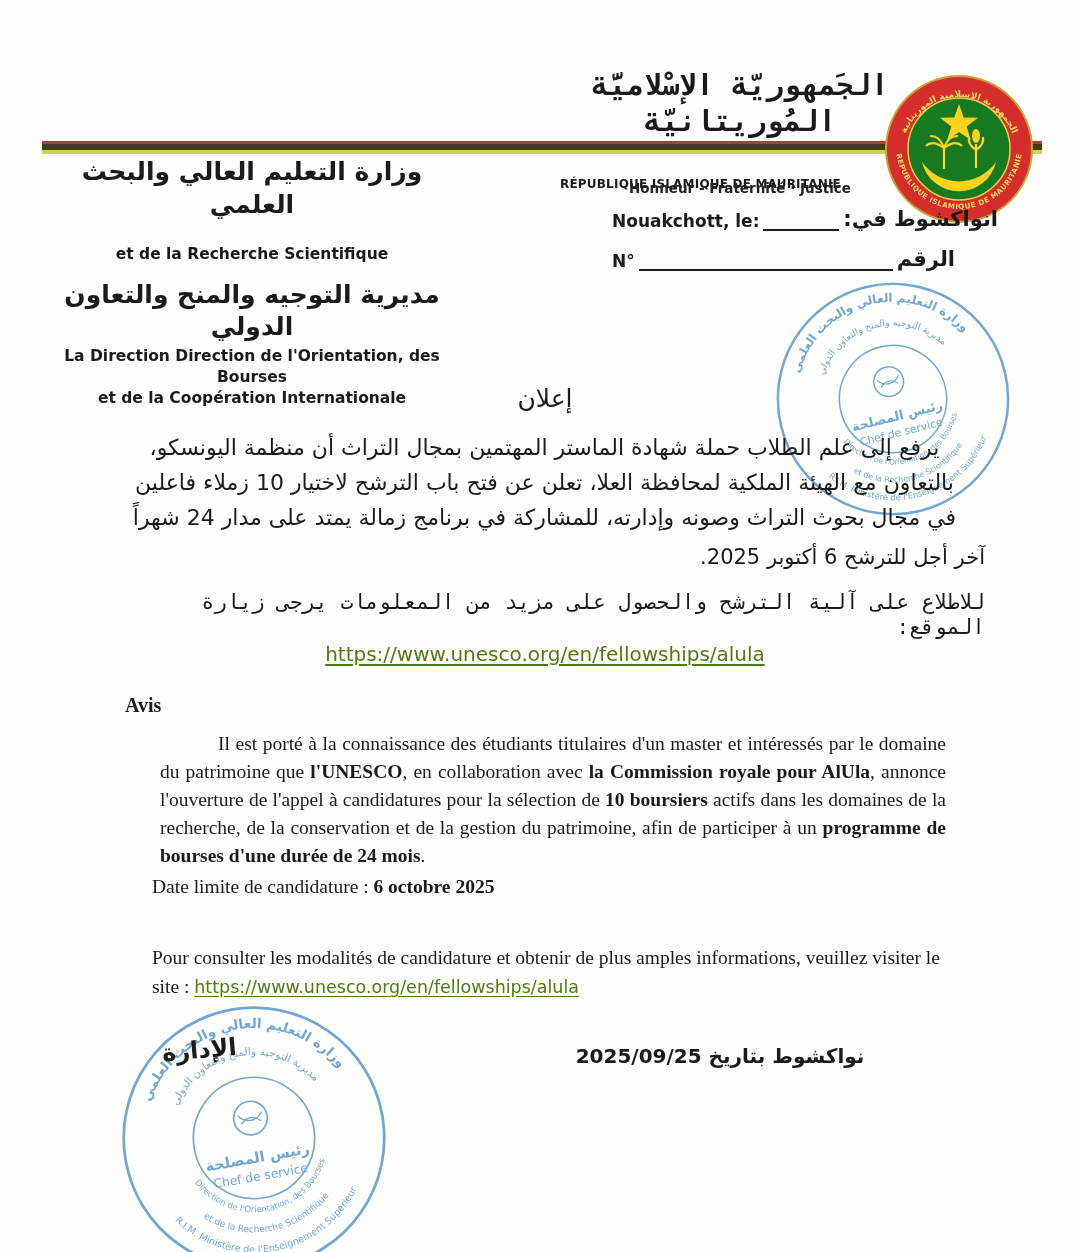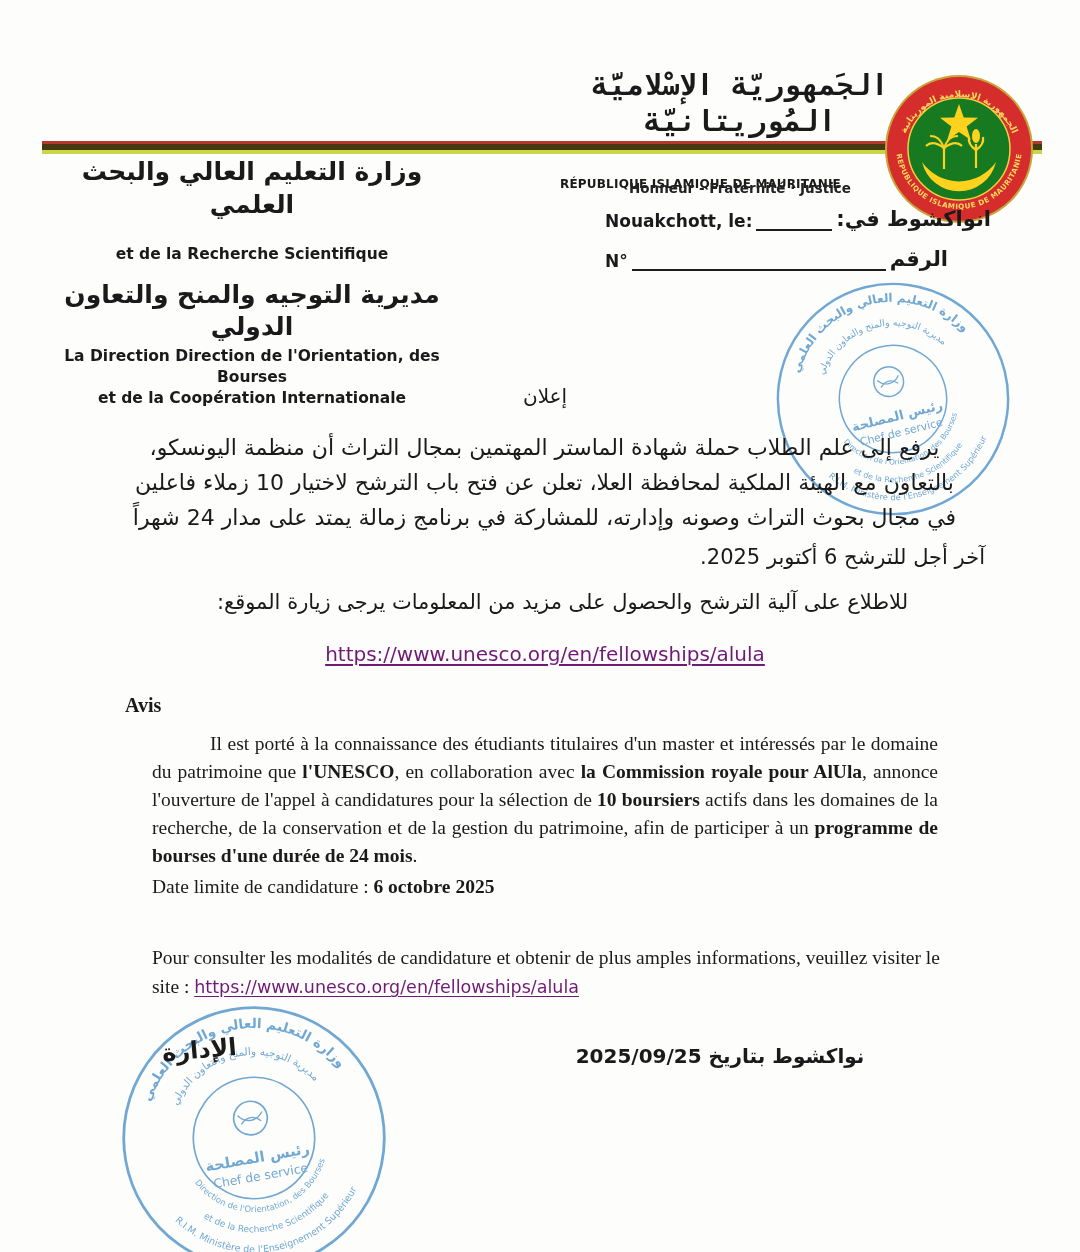--- a/index.html
+++ b/index.html
@@ -22,50 +22,50 @@
     font-size:12px; font-weight:bold; letter-spacing:.2px;margin-top:18px; }
   .motto-fr { top:180px; left:560px; width:360px; text-align:center;
     font-size:13.5px; font-weight:bold; color:#222; }
 
   .ministry-block { top:156px; left:52px; width:400px; text-align:center; }
   .ministry-block .ar { font-size:25px; font-weight:bold; direction:rtl; line-height:1.3; }
   .ministry-block .fr { font-size:15.5px; font-weight:bold; line-height:1.35; margin-top:2px; }
   .ministry-block .gap { height:14px; }
 
   
-  .ref-row { display:flex; align-items:flex-end; }
+  .ref-row { display:flex; align-items:flex-end;margin-left:7px; }
   .ref-row .fr-label { font-size:17px; font-weight:bold; white-space:nowrap; }
   .ref-row .ar-label { font-size:21px; font-weight:bold; direction:rtl; white-space:nowrap;
     line-height:1.1; margin-right:2px;text-align:center; }
   .fill-line { flex:1; border-bottom:2px solid #1c1c1c; height:16px; margin:0 4px; }
   .row-date { top:208px; left:605px; width:388px; }
   .row-num  { top:248px; left:605px; width:345px; }
 
   
   .stamp { opacity:.8; }
   .stamp-top { top:270px; left:742px; width:302px; height:258px; transform:rotate(-14deg); }
   .stamp-bottom { top:992px; left:108px; width:292px; height:292px; transform:rotate(-10deg); }
   .stamp svg { width:100%; height:100%; }
 
   
   .ar-title { top:384px; left:125px; width:840px; text-align:center;
-    font-size:20px; direction:rtl; }
+    font-size:25px; direction:rtl; }
   .ar-body { top:430px; left:122px; width:845px; text-align:center;
     font-size:22px; line-height:35px; direction:rtl; }
   .ar-deadline { top:545px; left:300px; right:95px; text-align:right;
     font-size:21px; direction:rtl; }
-  .ar-info { top:590px; left:140px; right:95px; text-align:center;
-    font-size:21px; direction:rtl; }
+  .ar-info { top:590px; left:140px; right:95px; text-align:right;
+    font-size:21px; direction:rtl;font-family:Liberation Mono, monospace; }
   .ar-url { top:642px; left:125px; width:840px; text-align:center; font-size:20px; }
-  .doc-link { color:#701a75; text-decoration:underline; text-underline-offset:3px; }
+  .doc-link { color:#4d7c0f; text-decoration:underline; text-underline-offset:3px; }
 
   
   .avis-title { top:694px; left:125px; width:840px; text-align:left;
     font-family:"Liberation Serif", serif; font-size:20px; font-weight:bold; }
-  .avis-par { top:730px; left:152px; width:786px;
+  .avis-par { top:730px; left:160px; width:786px;
     font-family:"Liberation Serif", serif; font-size:19.5px; line-height:28px;
     text-align:justify; text-indent:58px; }
   .avis-par b { font-weight:bold; }
   .fr-deadline { top:876px; left:152px; width:786px;
     font-family:"Liberation Serif", serif; font-size:19.5px; }
   .fr-info { top:923px; left:152px; width:800px;
     font-family:"Liberation Serif", serif; font-size:19.5px; line-height:29px;margin-top:20px; }
   .fr-info .doc-link { font-family:"DejaVu Sans", sans-serif; font-size:17.5px; }
 
   

